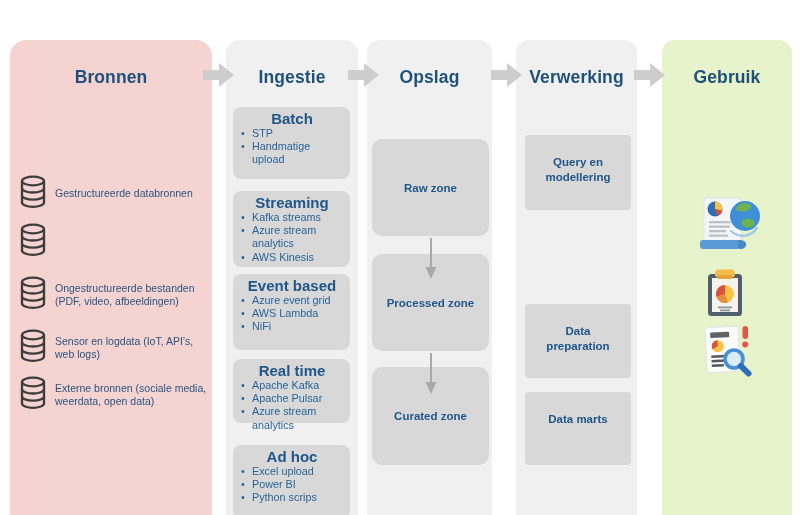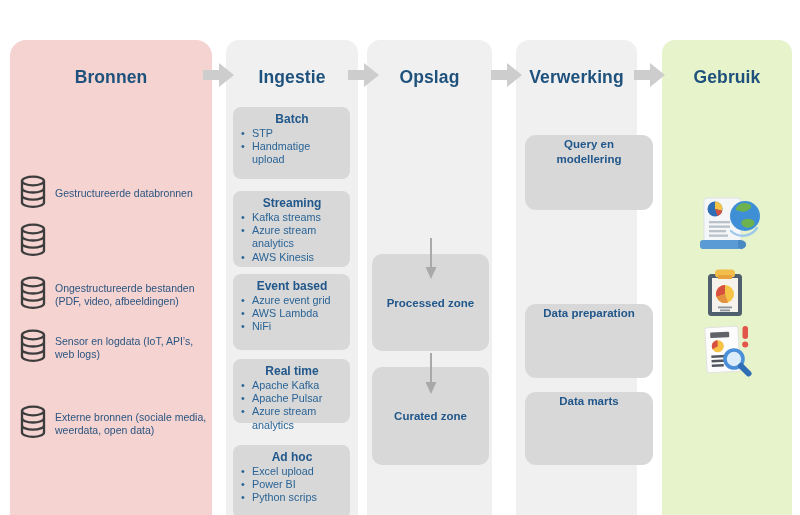--- a/index.html
+++ b/index.html
@@ -20,34 +20,34 @@
   .chev{position:absolute;top:28px;width:32px;height:30px;z-index:3;}
 
   
   .src-item{position:absolute;left:8px;width:196px;display:flex;align-items:center;gap:7px;}
   .db-icon{flex:0 0 30px;display:block;}
   .src-label{font-size:10.5px;line-height:13.5px;color:#2b5580;width:160px;}
 
   
   .ing-card{position:absolute;left:7px;width:117px;background:#d8d8d8;border-radius:8px;
             box-sizing:border-box;padding:5px 6px 4px 7px;}
-  .ing-head{text-align:center;font-size:12px;font-weight:bold;color:#21578a;line-height:14px;}
+  .ing-head{text-align:center;font-size:15px;font-weight:bold;color:#21578a;line-height:14px;}
   .ing-list{margin:1px 0 0 0;padding:0;list-style:none;}
   .ing-list li{position:relative;padding-left:12px;font-size:10.8px;line-height:13.2px;color:#2a6496;}
   .ing-list li::before{content:"\2022";position:absolute;left:1px;color:#2a6496;}
 
   
   .zone{position:absolute;left:5px;width:117px;background:#d8d8d8;border-radius:10px;
         display:flex;align-items:center;justify-content:center;}
   .zone-label{font-size:11.5px;font-weight:bold;color:#21578a;}
   .down-arrow{position:absolute;left:56px;width:16px;z-index:2;}
 
   
-  .vw-box{position:absolute;left:9px;width:128px;background:#d8d8d8;border-radius:11px;
-          box-sizing:border-box;padding-top:2px;text-align:center;}
+  .vw-box{position:absolute;left:9px;width:106px;background:#d8d8d8;border-radius:4px;
+          box-sizing:border-box;padding-top:20px;text-align:center;}
   .vw-label{font-size:11.5px;font-weight:bold;color:#21578a;line-height:14.5px;padding:0 8px;}
 
   
   .use-icon{position:absolute;}
 </style>
 </head>
 <body>
 
 <div class="canvas">
 
@@ -110,21 +110,21 @@
               <path d="M26 6 V27.5"></path>
               <path d="M4 27.5 a11 4.3 0 0 0 22 0"></path>
               <path d="M4 13.2 a11 4.3 0 0 0 22 0"></path>
               <path d="M4 20.4 a11 4.3 0 0 0 22 0"></path>
             </g>
           </svg>
       </span>
       <span class="src-label">Sensor en logdata (IoT, API’s, web logs)</span>
     </div>
 
-    <div class="src-item" style="top:365px">
+    <div class="src-item" style="top:336px">
       <span class="db-icon">
         <svg width="30" height="34" viewBox="0 0 30 34">
             <g fill="none" stroke="#3d3d3d" stroke-width="2.3" stroke-linecap="round">
               <ellipse cx="15" cy="6" rx="11" ry="4.3"></ellipse>
               <path d="M4 6 V27.5"></path>
               <path d="M26 6 V27.5"></path>
               <path d="M4 27.5 a11 4.3 0 0 0 22 0"></path>
               <path d="M4 13.2 a11 4.3 0 0 0 22 0"></path>
               <path d="M4 20.4 a11 4.3 0 0 0 22 0"></path>
             </g>
@@ -199,20 +199,23 @@
         <li>Excel upload</li>
         <li>Power BI</li>
         <li>Python scrips</li>
       </ul>
     </div>
   </section>
 
   <section class="col col-opslag">
     <h2 class="col-title">Opslag</h2>
 
+    <div class="zone" style="top:99px;height:97px">
+      <span class="zone-label">Raw zone</span>
+    </div>
 
     <span class="down-arrow" style="top:198px">
       <svg width="16" height="42" viewBox="0 0 16 42">
           <line x1="8" y1="0" x2="8" y2="30" stroke="#a9a9a9" stroke-width="2"></line>
           <path d="M2.5 29 L13.5 29 L8 41 Z" fill="#a9a9a9"></path>
         </svg>
     </span>
 
     <div class="zone" style="top:214px;height:97px">
       <span class="zone-label">Processed zone</span>

